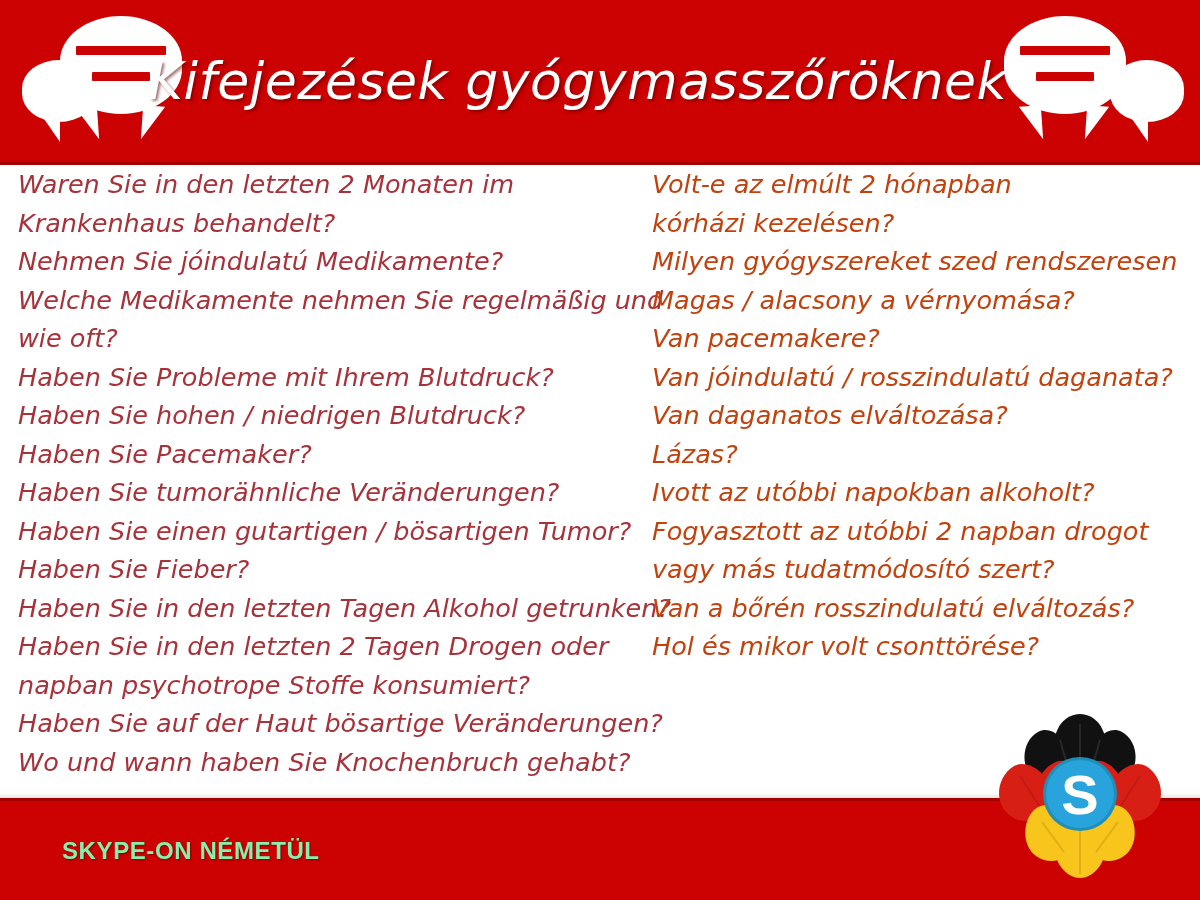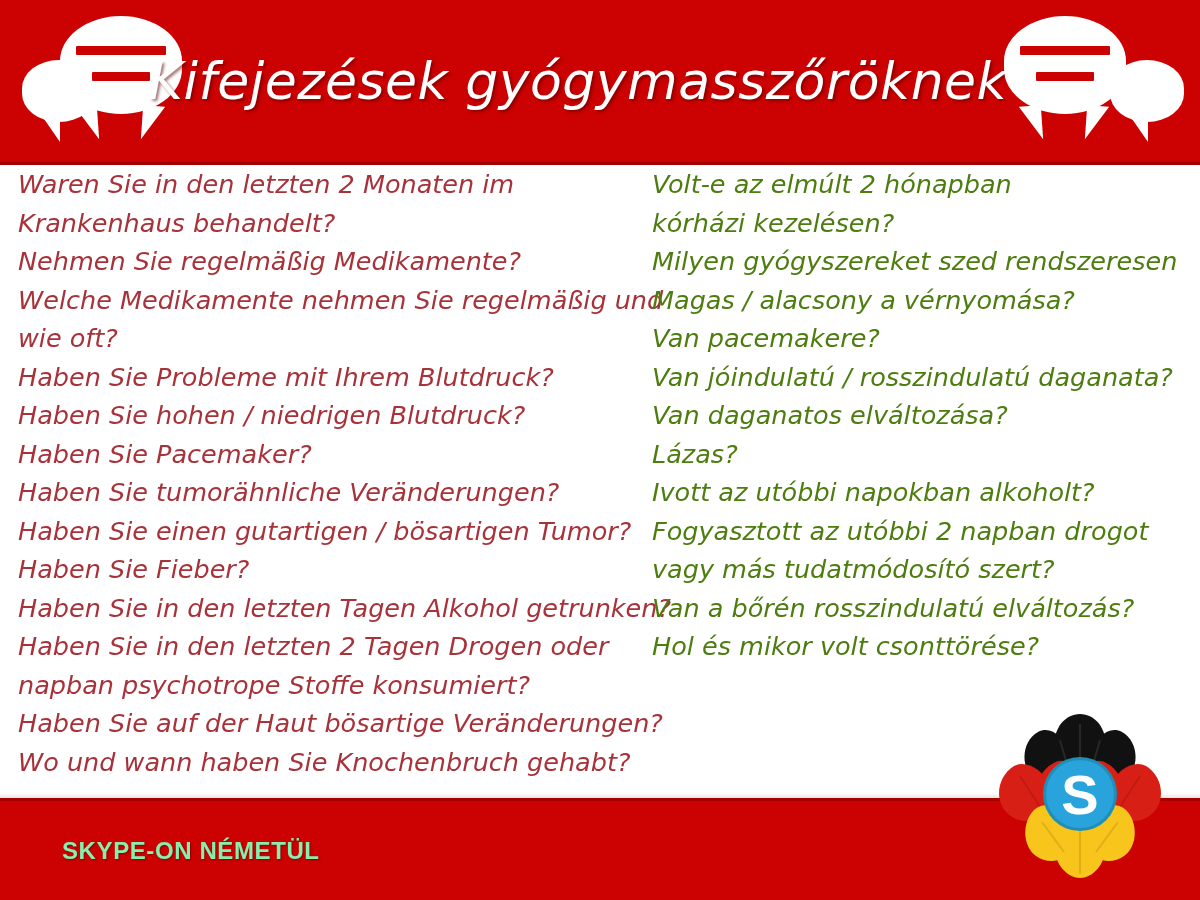--- a/index.html
+++ b/index.html
@@ -127,21 +127,21 @@
   .line {
     height: 38.5px;
     line-height: 38.5px;
     font-family: "DejaVu Sans", sans-serif;
     font-style: italic;
     font-size: 25.5px;
     white-space: nowrap;
     overflow: visible;
   }
   .col-de .line { color: #a8323a; }
-  .col-hu .line { color: #4d7c0f; }
+  .col-hu .line { color: #c2410c; }
 
   
   .footer-band {
     position: absolute;
     left: 0; top: 798px;
     width: 1200px;
     height: 102px;
     background: #cc0101;
     border-top: 3px solid #a30000;
   }
@@ -208,21 +208,21 @@
         <span class="tail tail-b"></span>
       </div>
     </div>
   </div>
 
   <div class="content">
 
     <div class="col col-de">
       <div class="line">Waren Sie in den letzten 2 Monaten im</div>
       <div class="line">Krankenhaus  behandelt?</div>
-      <div class="line">Nehmen Sie regelmäßig Medikamente?</div>
+      <div class="line">Nehmen Sie jóindulatú Medikamente?</div>
       <div class="line">Welche Medikamente nehmen Sie regelmäßig und</div>
       <div class="line">wie oft?</div>
       <div class="line">Haben Sie Probleme mit Ihrem Blutdruck?</div>
       <div class="line">Haben Sie hohen / niedrigen Blutdruck?</div>
       <div class="line">Haben Sie Pacemaker?</div>
       <div class="line">Haben Sie tumorähnliche Veränderungen?</div>
       <div class="line">Haben Sie einen gutartigen / bösartigen Tumor?</div>
       <div class="line">Haben Sie Fieber?</div>
       <div class="line">Haben Sie in den letzten Tagen Alkohol getrunken?</div>
       <div class="line">Haben Sie in den letzten 2 Tagen Drogen oder</div>

